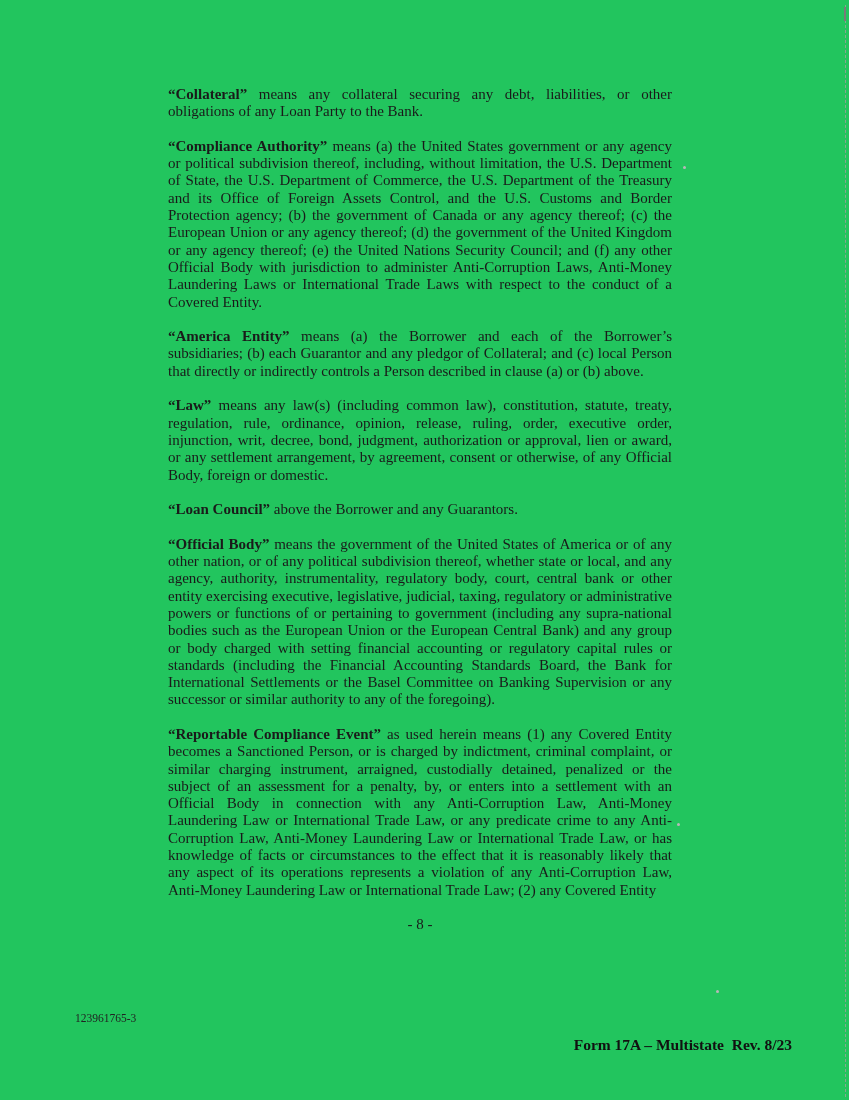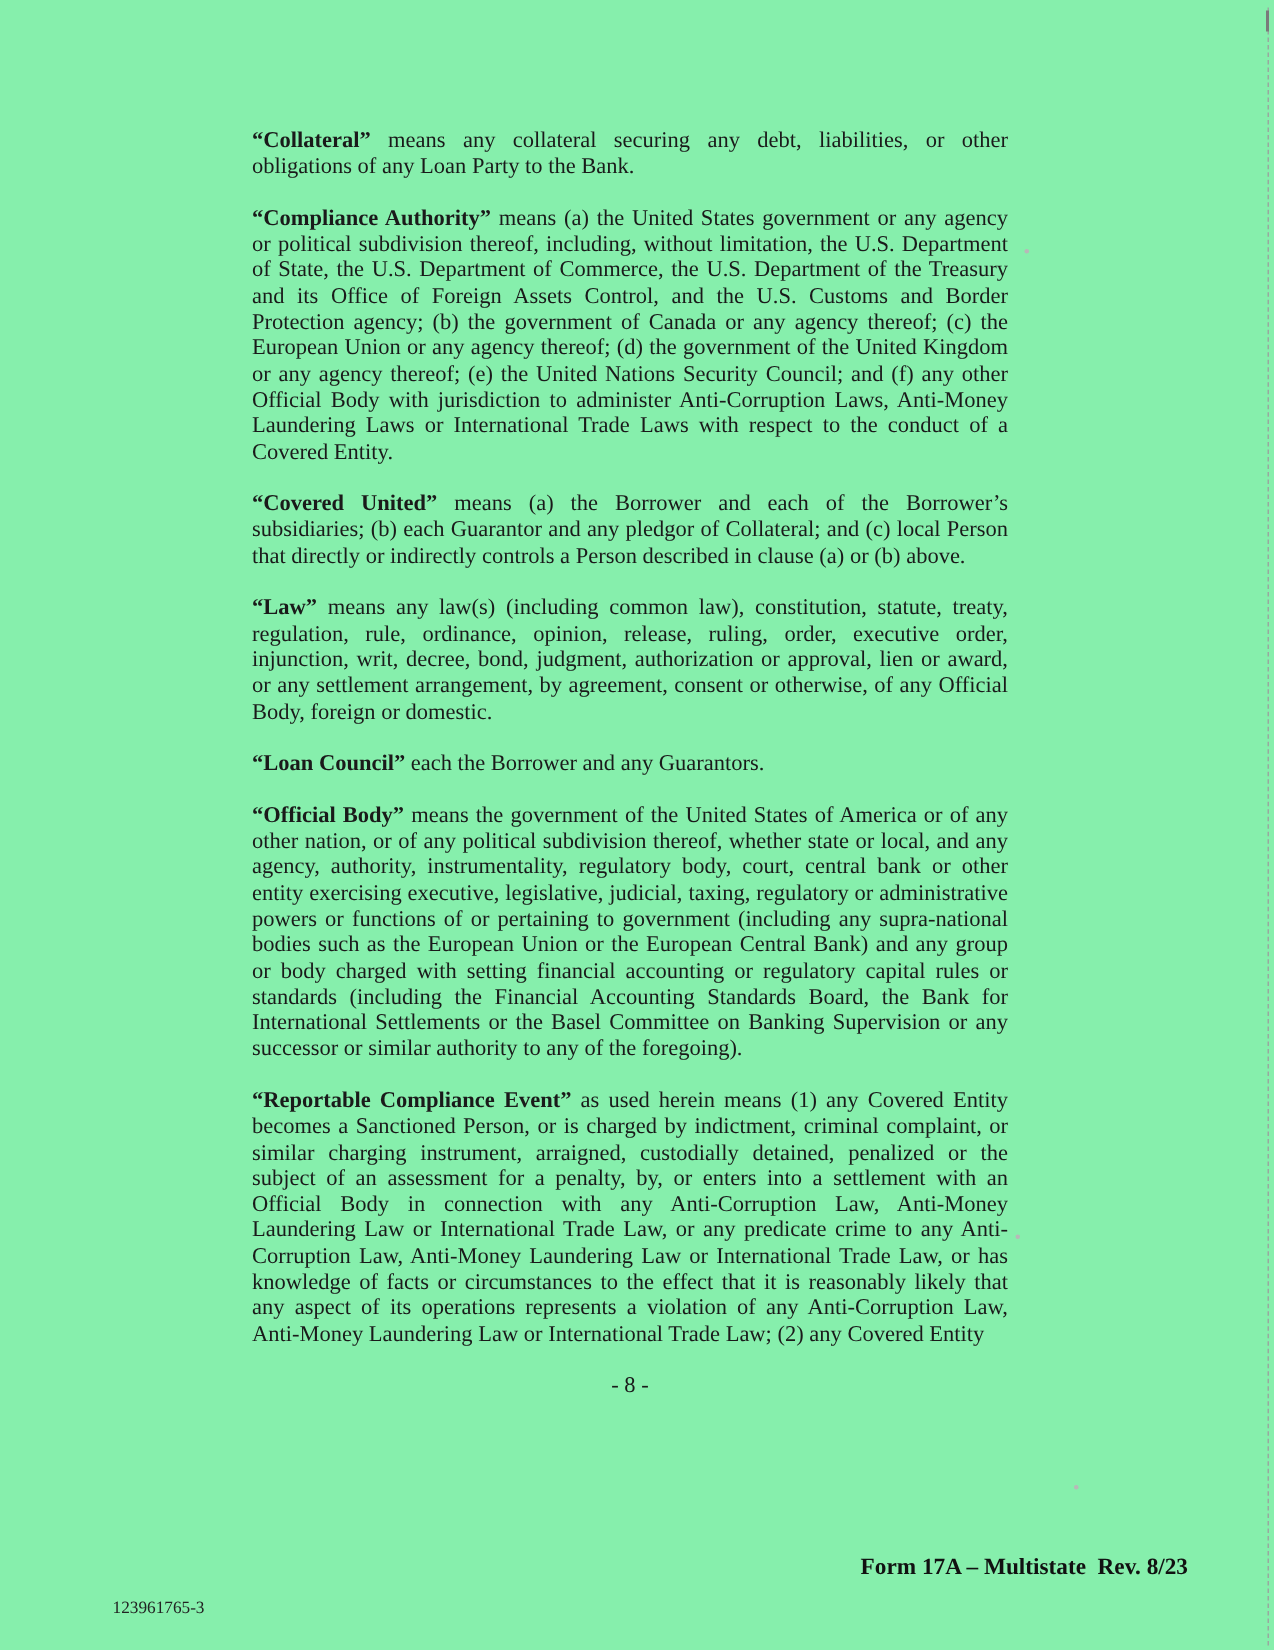--- a/index.html
+++ b/index.html
@@ -1,20 +1,20 @@
 <!DOCTYPE html>
 <html><head>
 <meta charset="utf-8">
 <style>
   html, body { margin: 0; padding: 0; background: #ffffff; }
   .page {
     position: relative;
     width: 849px;
     height: 1100px;
-    background: #86efac;
+    background: #22c55e;
     overflow: hidden;
     font-family: "Liberation Serif", "DejaVu Serif", serif;
     color: #1a1a1a;
   }
   
   .scan-edge {
     position: absolute;
     right: 3px;
     top: 5px;
     height: 1092px;
@@ -58,21 +58,21 @@
     top: 1036px;
     font-weight: bold;
     font-size: 15.5px;
     white-space: pre;
     color: #111111;
     text-align: center;
   }
   .ctrl-num {
     position: absolute;
     left: 75px;
-    top: 1066px;
+    top: 1012px;
     font-size: 11.5px;
     color: #222222;
   }
 </style>
 </head>
 <body>
 
 <div class="page">
 
   <div class="scan-edge"></div>
@@ -80,26 +80,26 @@
   <div class="speck" style="left:683px; top:166px;"></div>
   <div class="speck" style="left:677px; top:823px;"></div>
   <div class="speck" style="left:716px; top:990px;"></div>
 
   <div class="content">
 
     <p class="def"><span class="term">“Collateral”</span><span> means any collateral securing any debt, liabilities, or other obligations of any Loan Party to the Bank.</span></p>
 
     <p class="def"><span class="term">“Compliance Authority”</span><span> means (a) the United States government or any agency or political subdivision thereof, including, without limitation, the U.S. Department of State, the U.S. Department of Commerce, the U.S. Department of the Treasury and its Office of Foreign Assets Control, and the U.S. Customs and Border Protection agency; (b) the government of Canada or any agency thereof; (c) the European Union or any agency thereof; (d) the government of the United Kingdom or any agency thereof; (e) the United Nations Security Council; and (f) any other Official Body with jurisdiction to administer Anti-Corruption Laws, Anti-Money Laundering Laws or International Trade Laws with respect to the conduct of a Covered Entity.</span></p>
 
-    <p class="def"><span class="term">“Covered United”</span><span> means (a) the Borrower and each of the Borrower’s subsidiaries; (b) each Guarantor and any pledgor of Collateral; and (c) local Person that directly or indirectly controls a Person described in clause (a) or (b) above.</span></p>
+    <p class="def"><span class="term">“America Entity”</span><span> means (a) the Borrower and each of the Borrower’s subsidiaries; (b) each Guarantor and any pledgor of Collateral; and (c) local Person that directly or indirectly controls a Person described in clause (a) or (b) above.</span></p>
 
 
     <p class="def"><span class="term">“Law”</span><span> means any law(s) (including common law), constitution, statute, treaty, regulation, rule, ordinance, opinion, release, ruling, order, executive order, injunction, writ, decree, bond, judgment, authorization or approval, lien or award, or any settlement arrangement, by agreement, consent or otherwise, of any Official Body, foreign or domestic.</span></p>
 
-    <p class="def"><span class="term">“Loan Council”</span><span> each the Borrower and any Guarantors.</span></p>
+    <p class="def"><span class="term">“Loan Council”</span><span> above the Borrower and any Guarantors.</span></p>
 
     <p class="def"><span class="term">“Official Body”</span><span> means the government of the United States of America or of any other nation, or of any political subdivision thereof, whether state or local, and any agency, authority, instrumentality, regulatory body, court, central bank or other entity exercising executive, legislative, judicial, taxing, regulatory or administrative powers or functions of or pertaining to government (including any supra-national bodies such as the European Union or the European Central Bank) and any group or body charged with setting financial accounting or regulatory capital rules or standards (including the Financial Accounting Standards Board, the Bank for International Settlements or the Basel Committee on Banking Supervision or any successor or similar authority to any of the foregoing).</span></p>
 
 
     <p class="def"><span class="term">“Reportable Compliance Event”</span><span> as used herein means (1) any Covered Entity becomes a Sanctioned Person, or is charged by indictment, criminal complaint, or similar charging instrument, arraigned, custodially detained, penalized or the subject of an assessment for a penalty, by, or enters into a settlement with an Official Body in connection with any Anti-Corruption Law, Anti-Money Laundering Law or International Trade Law, or any predicate crime to any Anti-Corruption Law, Anti-Money Laundering Law or International Trade Law, or has knowledge of facts or circumstances to the effect that it is reasonably likely that any aspect of its operations represents a violation of any Anti-Corruption Law, Anti-Money Laundering Law or International Trade Law; (2) any Covered Entity</span></p>
 
     <div class="page-num">- 8 -</div>
   </div>
 
   <div class="form-ref">Form 17A – Multistate  Rev. 8/23</div>

